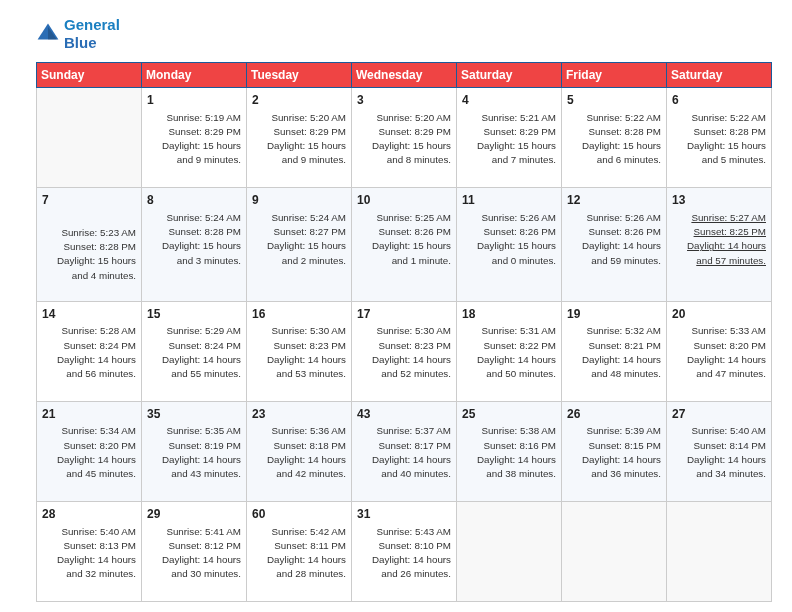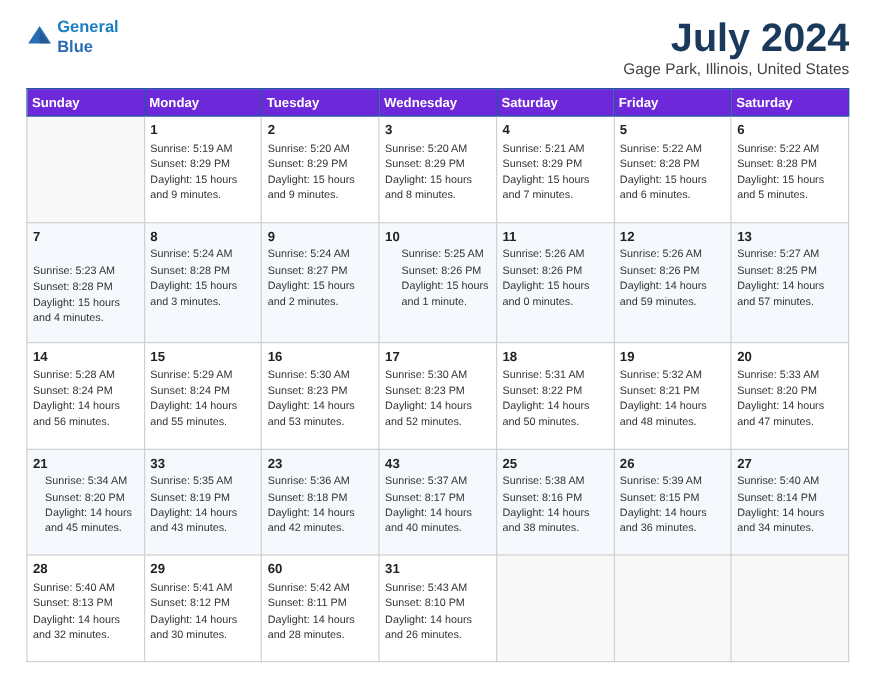--- a/index.html
+++ b/index.html
@@ -6,21 +6,21 @@
     body {
       width: 792px;
       height: 612px;
       font-family: Arial, sans-serif;
       background: #fff;
       overflow: hidden;
     }
     .page {
       width: 792px;
       height: 612px;
-      padding: 16px 20px 10px 24px;
+      padding: 16px 20px 10px 36px;
       display: flex;
       flex-direction: column;
     }
     .header {
       display: flex;
       justify-content: space-between;
       align-items: flex-start;
       margin-bottom: 10px;
     }
     .logo {
@@ -55,21 +55,21 @@
       color: #444;
       margin-top: 2px;
     }
     .calendar {
       width: 100%;
       border-collapse: collapse;
       flex: 1;
       font-size: 10.5px;
     }
     .calendar thead tr th {
-      background-color: #6d28d9;
+      background-color: #ef4444;
       color: #fff;
       font-size: 12px;
       font-weight: bold;
       padding: 5px 4px;
       text-align: left;
       border: 1px solid #1a5a9a;
     }
     .calendar tbody tr td {
       border: 1px solid #ccc;
       vertical-align: top;
@@ -88,20 +88,21 @@
       font-size: 12px;
       font-weight: bold;
       color: #222;
       display: block;
       margin-bottom: 2px;
     }
     .day-info {
       font-size: 9.8px;
       color: #333;
       line-height: 1.45;
+      text-align: right;
     }
     .calendar tbody tr:nth-child(even) td {
       background: #f5f8fc;
     }
     .calendar tbody tr:nth-child(even) td.empty {
       background: #f0f0f0;
     }
   </style>
 </head>
 <body>
@@ -111,24 +112,20 @@
     <div class="logo">
       <svg class="logo-icon" viewBox="0 0 30 30" xmlns="http://www.w3.org/2000/svg">
         <polygon points="15,2 28,22 2,22" fill="#2a6db5"></polygon>
         <polygon points="15,6 26,22 15,22" fill="#1a3a5c" opacity="0.4"></polygon>
       </svg>
       <div class="logo-text">
         <div><span>General</span></div>
         <div><span style="color:#2a6db5">Blue</span></div>
       </div>
     </div>
-    <div class="title-block">
-      <div class="month-title">July 2024</div>
-      <div class="location-title">Gage Park, Illinois, United States</div>
-    </div>
   </div>
 
   <table class="calendar">
     <thead>
       <tr>
       <th>Sunday</th>
           <th>Monday</th>
           <th>Tuesday</th>
           <th>Wednesday</th>
           <th>Saturday</th>
@@ -220,21 +217,21 @@
           </td>
           <td>
             <span class="day-number">12</span>
             <div class="day-info" style="white-space: pre-line;">Sunrise: 5:26 AM
 Sunset: 8:26 PM
 Daylight: 14 hours
 and 59 minutes.</div>
           </td>
           <td>
             <span class="day-number">13</span>
-            <div class="day-info" style="white-space: pre-line;">Sunrise: 5:27 AM
+            <div class="day-info" style="white-space: pre-line; text-decoration: underline;">Sunrise: 5:27 AM
 Sunset: 8:25 PM
 Daylight: 14 hours
 and 57 minutes.</div>
           </td>
         </tr>
         <tr>
           <td>
             <span class="day-number">14</span>
             <div class="day-info" style="white-space: pre-line;">Sunrise: 5:28 AM
 Sunset: 8:24 PM
@@ -286,21 +283,21 @@
         </tr>
         <tr>
           <td>
             <span class="day-number">21</span>
             <div class="day-info" style="white-space: pre-line; margin-left: 11px;">Sunrise: 5:34 AM
 Sunset: 8:20 PM
 Daylight: 14 hours
 and 45 minutes.</div>
           </td>
           <td>
-            <span class="day-number">33</span>
+            <span class="day-number">35</span>
             <div class="day-info" style="white-space: pre-line;">Sunrise: 5:35 AM
 Sunset: 8:19 PM
 Daylight: 14 hours
 and 43 minutes.</div>
           </td>
           <td>
             <span class="day-number">23</span>
             <div class="day-info" style="white-space: pre-line;">Sunrise: 5:36 AM
 Sunset: 8:18 PM
 Daylight: 14 hours

